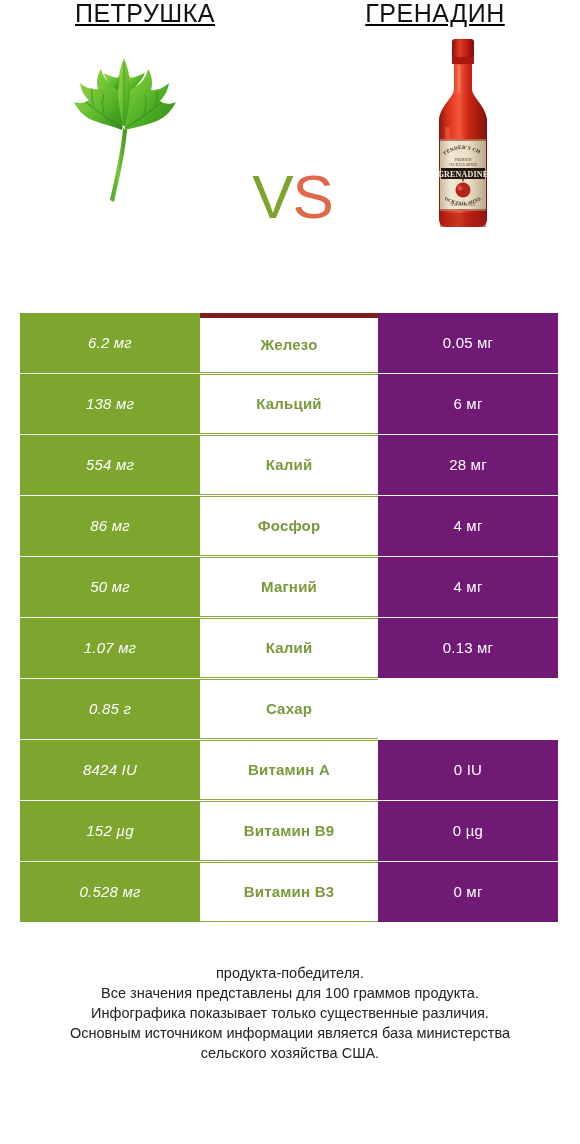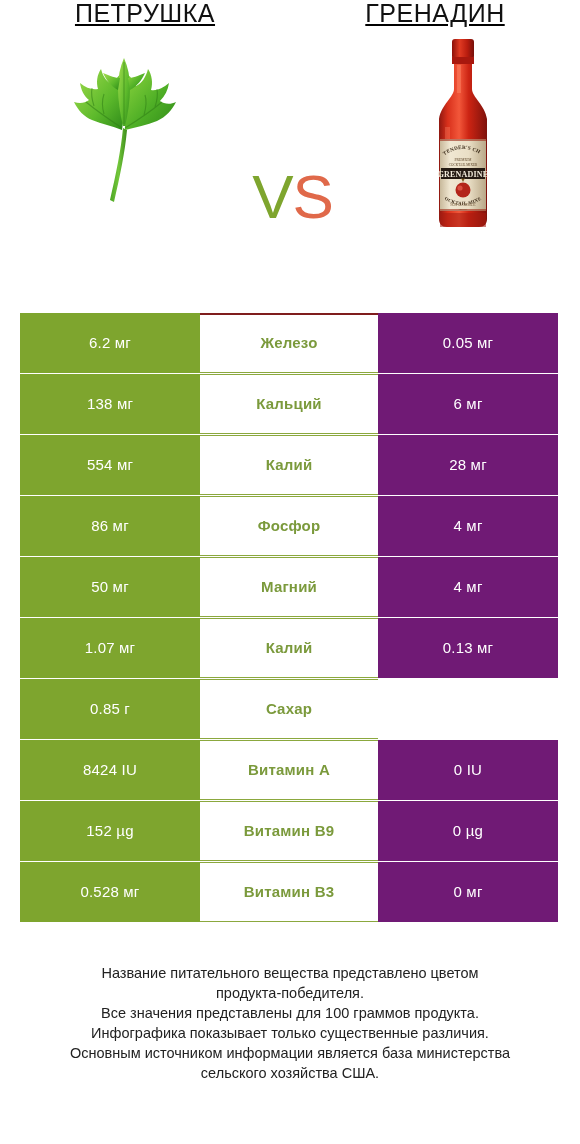--- a/index.html
+++ b/index.html
@@ -80,30 +80,31 @@
     justify-content: center;
     box-sizing: border-box;
     font-size: 15px;
     line-height: 1.1;
     letter-spacing: 0.2px;
   }
   .cell-left {
     width: 180px;
     background: #7EA52E;
     color: #ffffff;
+    font-style: italic;
   }
   .cell-mid {
     width: 178px;
     background: #ffffff;
     color: #7B9A3C;
     border-top: 1px solid #8BA83E;
     border-bottom: 1px solid #8BA83E;
     font-weight: 700;
   }
-  .trow:first-child .cell-mid { border-top: 2px solid #7f1d1d; }
+  .trow:first-child .cell-mid { border-top: 5px solid #7f1d1d; }
   .cell-right {
     width: 180px;
     background: #701a75;
     color: #ffffff;
   }
 
   
   .footer {
     position: absolute;
     top: 963px;
@@ -296,19 +297,18 @@
       <div class="cell cell-right">0 µg</div>
     </div>
     <div class="trow">
       <div class="cell cell-left">0.528 мг</div>
       <div class="cell cell-mid">Витамин B3</div>
       <div class="cell cell-right">0 мг</div>
     </div>
   </div>
 
 <div class="footer">
-  <span class="footer-line">Название питательного вещества представлено цветом</span>
   <span class="footer-line">продукта-победителя.</span>
   <span class="footer-line">Все значения представлены для 100 граммов продукта.</span>
   <span class="footer-line">Инфографика показывает только существенные различия.</span>
   <span class="footer-line">Основным источником информации является база министерства</span>
   <span class="footer-line">сельского хозяйства США.</span>
 </div>
 
 </body></html>

